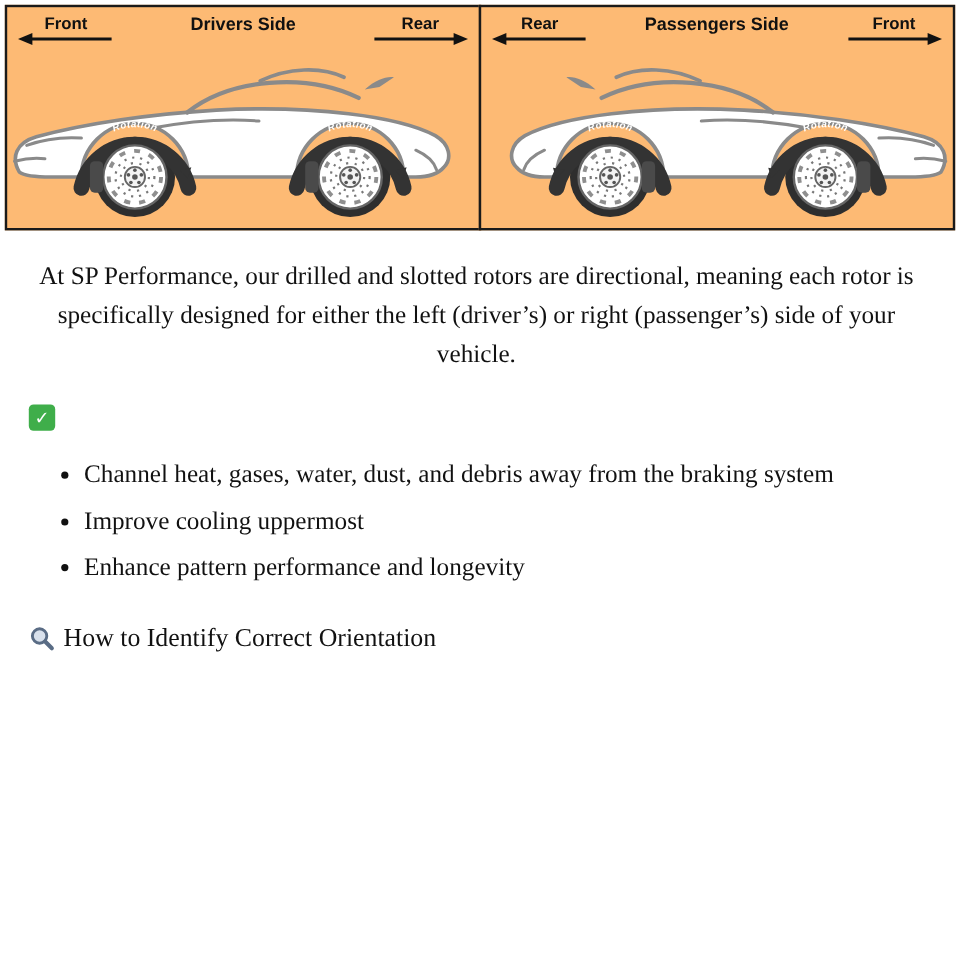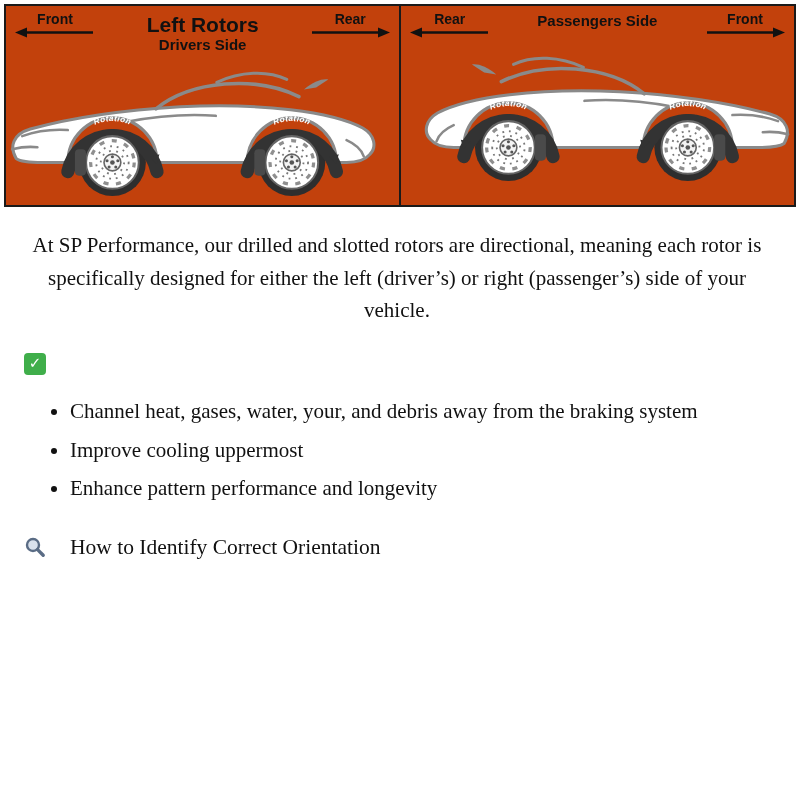--- a/index.html
+++ b/index.html
@@ -11,21 +11,21 @@
     color: #111111;
     font-family: "Liberation Serif", serif;
     overflow: hidden;
   }
 
   
   .diagram { display: flex; padding: 4px 4px 0 4px; }
   .panel {
     flex: 1;
     border: 2.5px solid #1a1a1a;
-    background: #c2410c;
+    background: #fdba74;
     min-width: 0;
   }
   .panel + .panel { margin-left: -2.5px; }
   .panel-header {
     display: flex;
     justify-content: space-between;
     align-items: flex-start;
     padding: 6px 8px 0 8px;
   }
   .dir { display: flex; flex-direction: column; align-items: center; width: 82px; }
@@ -61,21 +61,21 @@
   .article { padding: 14px 30px 10px 24px; font-size: 21px; line-height: 1.55; }
   .article p { margin: 8px 0 20px 0; text-align: center; }
   .sec-heading {
     display: flex;
     align-items: center;
     gap: 9px;
     font-size: 21.5px;
     font-weight: bold;
     margin: 26px 0 20px 0;
   }
-  .sec-heading.regular { font-weight: normal; gap: 24px; }
+  .sec-heading.regular { font-weight: normal; gap: 7px; }
   .check-badge {
     width: 22px; height: 22px;
     background: #3fae4a;
     border-radius: 4px;
     display: inline-flex;
     align-items: center;
     justify-content: center;
     color: #ffffff;
     font-family: "DejaVu Sans", sans-serif;
     font-size: 15px;
@@ -125,21 +125,20 @@
   <section class="panel">
     <div class="panel-header">
       <div class="dir">
         <span class="dir-text">Front</span>
         <svg width="80" height="11">
           <line x1="11" y1="5.5" x2="78" y2="5.5" stroke="#111" stroke-width="2.4"></line>
           <polygon points="0,5.5 12,0.5 12,10.5" fill="#111"></polygon>
         </svg>
       </div>
       <div class="panel-titles">
-        <div class="panel-title">Left Rotors</div>
         <div class="panel-subtitle">Drivers Side</div>
       </div>
       <div class="dir">
         <span class="dir-text">Rear</span>
         <svg width="80" height="11">
           <line x1="2" y1="5.5" x2="69" y2="5.5" stroke="#111" stroke-width="2.4"></line>
           <polygon points="80,5.5 68,0.5 68,10.5" fill="#111"></polygon>
         </svg>
       </div>
     </div>
@@ -193,21 +192,21 @@
 <div class="article">
 
   <p>At SP Performance, our drilled and slotted rotors are directional, meaning each rotor is specifically designed for either the left (driver’s) or right (passenger’s) side of your vehicle.</p>
 
   <div class="sec-heading">
     <span class="check-badge">✓</span>
   </div>
 
 
   <ul class="bullets">
-    <li>Channel heat, gases, water, your, and debris away from the braking system</li>
+    <li>Channel heat, gases, water, dust, and debris away from the braking system</li>
     <li>Improve cooling uppermost</li>
     <li>Enhance pattern performance and longevity</li>
   </ul>
 
   <div class="sec-heading regular">
     <svg class="mag-icon" width="22" height="22" viewBox="0 0 22 22">
       <circle cx="9" cy="9" r="6" fill="#d9e1ec" stroke="#5a6c85" stroke-width="2.4"></circle>
       <line x1="13.6" y1="13.6" x2="19.2" y2="19.2" stroke="#5a6c85" stroke-width="3.4" stroke-linecap="round"></line>
     </svg>
     <span>How to Identify Correct Orientation</span>

